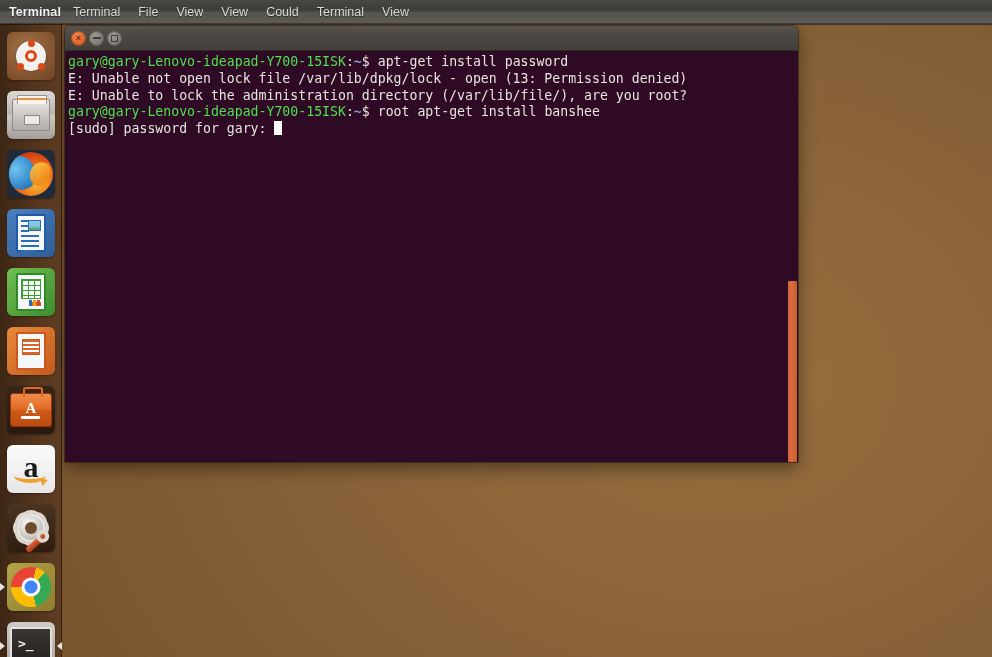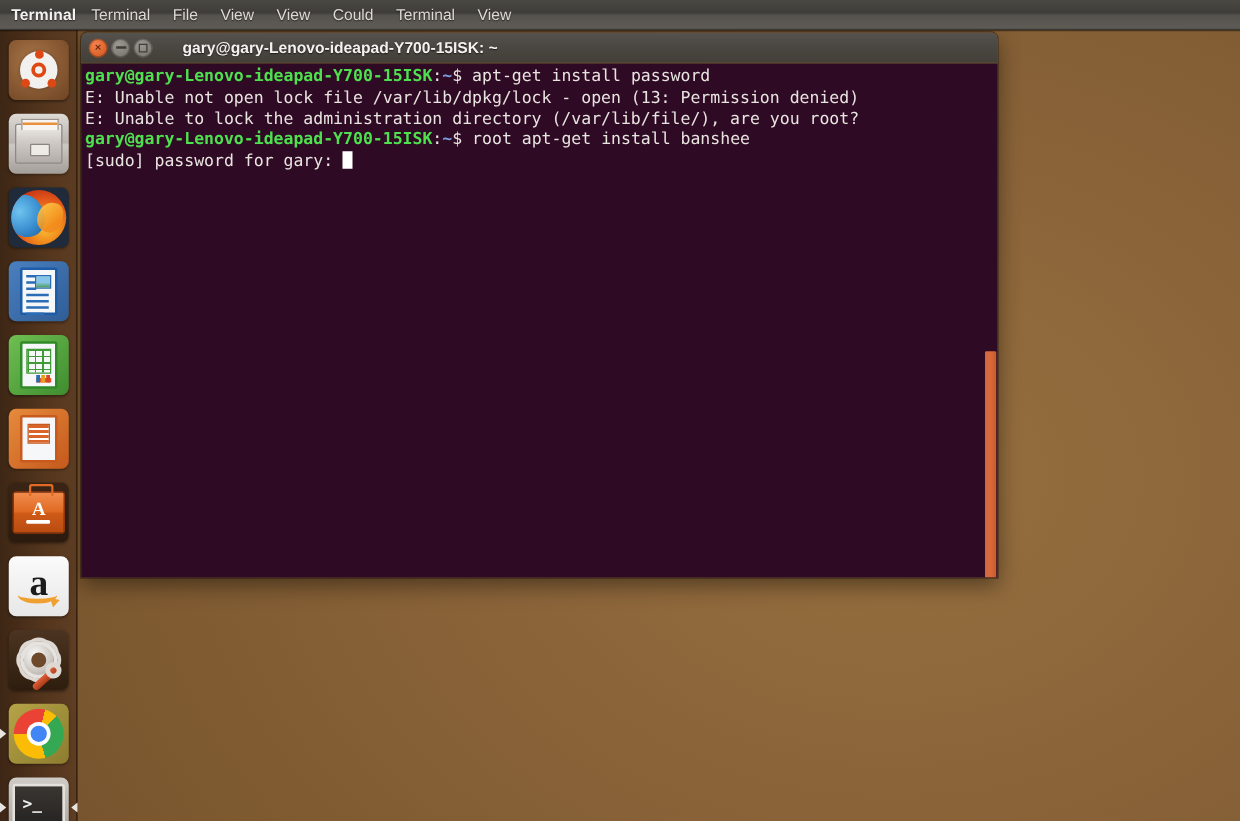--- a/index.html
+++ b/index.html
@@ -431,21 +431,21 @@
     overflow: hidden;
   }
   #term-text {
     padding: 3px 0 0 3px;
     font-family: "DejaVu Sans Mono", monospace;
     font-size: 13.2px;
     line-height: 16.8px;
     white-space: pre;
     color: #dcd6d2;
   }
-  .t-green { color: #4ee04e; font-weight: bold; }
+  .t-green { color: #4ee04e; font-weight: normal; }
   .t-blue  { color: #7b9fe0; font-weight: bold; }
   .t-white { color: #e8e4e0; }
   .t-cursor {
     display: inline-block;
     width: 8px; height: 14px;
     background: #ffffff;
     vertical-align: -2px;
   }
   #term-scrollbar {
     position: absolute;
@@ -588,21 +588,20 @@
     <div id="title-bar">
       <div class="wbtn close">
         <span class="glyph">×</span>
       </div>
       <div class="wbtn min">
         <span class="glyph"></span>
       </div>
       <div class="wbtn max">
         <span class="glyph"></span>
       </div>
-      <div id="title-text">gary@gary-Lenovo-ideapad-Y700-15ISK: ~</div>
     </div>
 
     <div id="term-body">
       <div id="term-text"><span class="t-green">gary@gary-Lenovo-ideapad-Y700-15ISK</span><span class="t-white">:</span><span class="t-blue">~</span><span class="t-white">$</span><span class="t-white"> apt-get install password</span>
 <span class="t-white">E: Unable not open lock file /var/lib/dpkg/lock - open (13: Permission denied)</span>
 <span class="t-white">E: Unable to lock the administration directory (/var/lib/file/), are you root?</span>
 <span class="t-green">gary@gary-Lenovo-ideapad-Y700-15ISK</span><span class="t-white">:</span><span class="t-blue">~</span><span class="t-white">$</span><span class="t-white"> root apt-get install banshee</span>
 <span class="t-white">[sudo] password for gary: </span><span class="t-cursor"></span></div>
 
       <div id="term-scrollbar">

